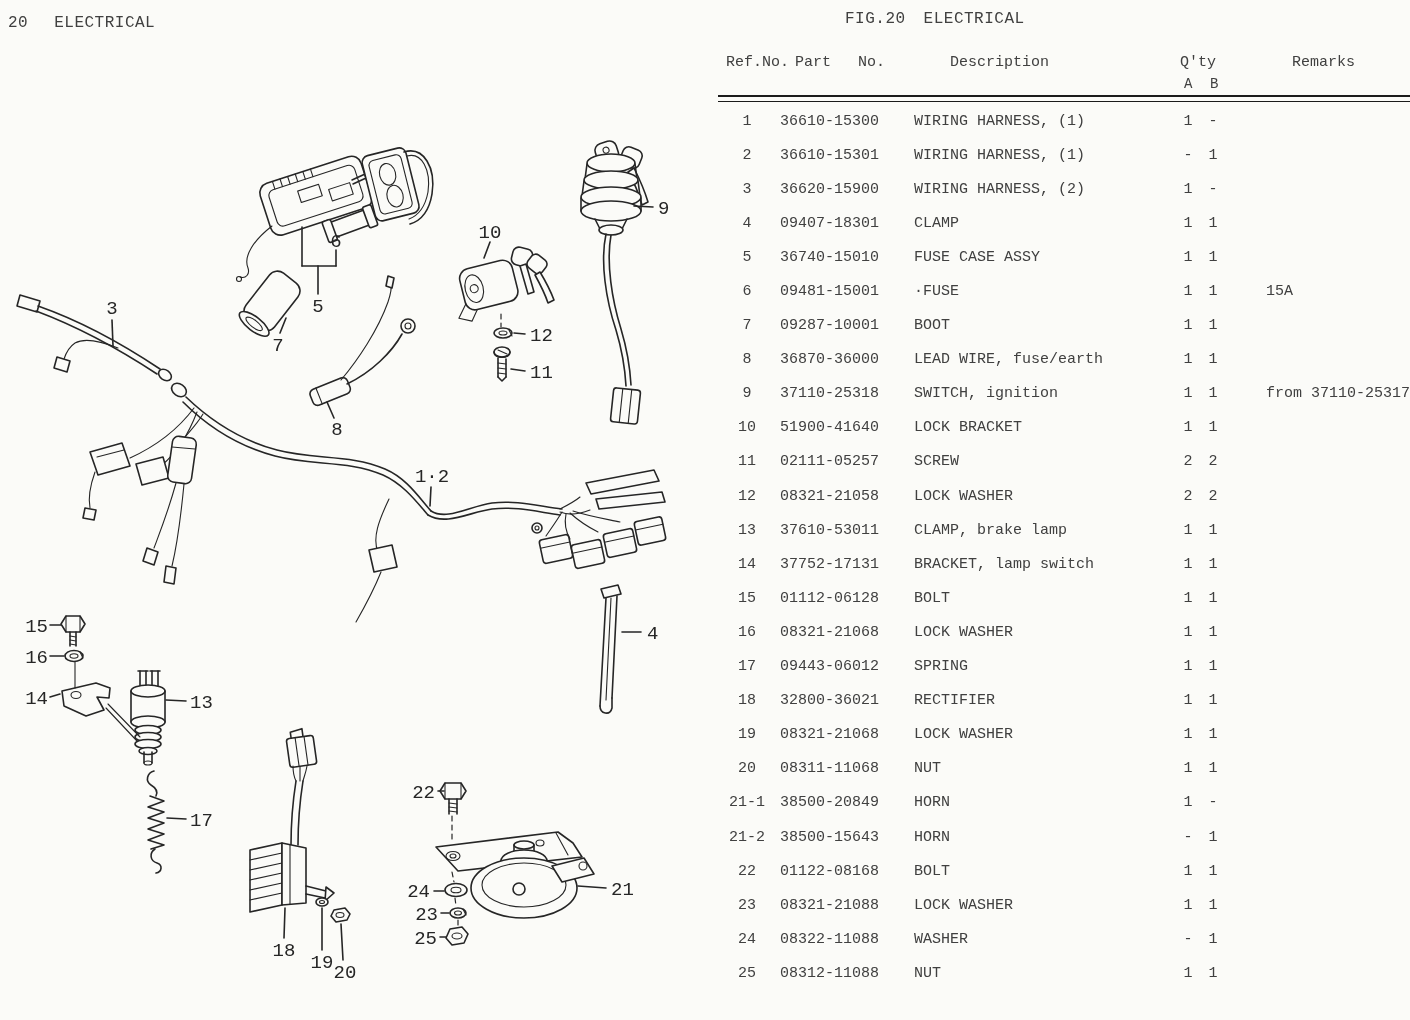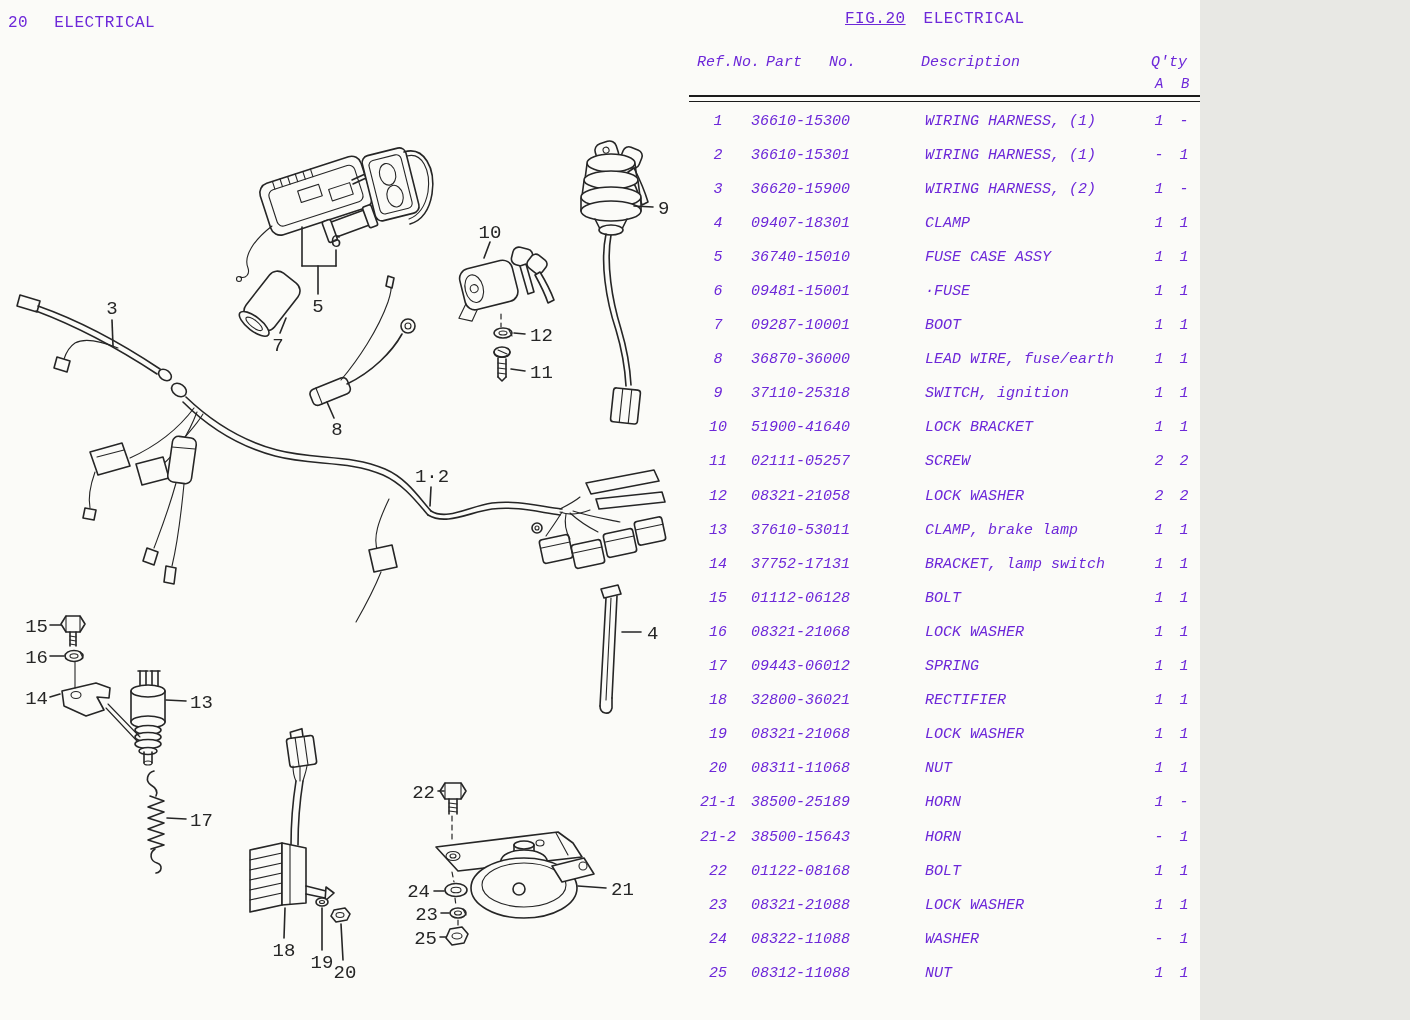--- a/index.html
+++ b/index.html
@@ -1,39 +1,39 @@
 <!DOCTYPE html>
 <html><head>
 <meta charset="utf-8">
 <style>
   html,body { margin:0; padding:0; background:#e8e8e4; }
-  .page { position:relative; width:1200px; height:1020px; background:#fbfbf8;
-          color:#6d28d9; font-family:"Liberation Mono", monospace; overflow:hidden; }
+  .page { position:relative; width:1410px; height:1020px; background:#fbfbf8;
+          color:#404040; font-family:"Liberation Mono", monospace; overflow:hidden; }
 
   
   .corner { position:absolute; top:14px; left:8px; font-size:16px; letter-spacing:.5px; }
   .corner .num { margin-right:26px; }
   .figtitle { position:absolute; top:10px; left:845px; font-size:16px; letter-spacing:.5px; }
-  .figtitle .fig { margin-right:18px;text-decoration:underline; }
+  .figtitle .fig { margin-right:18px; }
 
   
-  .tablewrap { position:absolute; left:689px; top:40px; width:692px; height:975px; font-size:15px;font-style:italic; }
+  .tablewrap { position:absolute; left:718px; top:40px; width:692px; height:975px; font-size:15px; }
   .th { position:absolute; top:14px; white-space:pre; }
   .th-ref { left:8px; } .th-part { left:77px; } .th-no { left:140px; }
   .th-desc { left:232px; } .th-qty { left:462px; } .th-rem { left:574px; }
   .subth { position:absolute; top:36px; font-size:14px; }
   .subth-a { left:466px; } .subth-b { left:492px; }
   .rule { position:absolute; top:55px; left:0; right:0; height:4px;
           border-top:2px solid #1b1b1b; border-bottom:1.6px solid #1b1b1b; }
   .rows { position:absolute; top:64px; left:0; right:0; }
   .trow { display:grid; grid-template-columns:58px 130px 270px 24px 26px 1fr;
           height:34.1px; align-items:center; }
   .c-ref { text-align:center; }
   .c-part { padding-left:4px; }
-  .c-desc { padding-left:8px; white-space:pre;margin-left:40px; }
+  .c-desc { padding-left:8px; white-space:pre; }
   .c-qa,.c-qb { text-align:center; }
   .c-rem { padding-left:40px; white-space:pre; }
 
   
   .d { position:absolute; left:0; top:0; }
   .d path,.d line,.d rect,.d ellipse,.d circle,.d polygon {
       stroke:#262626; stroke-width:1.6; fill:none; stroke-linecap:round; stroke-linejoin:round; }
   .d .fw { fill:#fbfbf8; }
   .d .thin { stroke-width:1.1; }
   .d .lead { stroke-width:1.25; }
@@ -610,21 +610,21 @@
     <span class="c-ref">20</span>
     <span class="c-part">08311-11068</span>
     <span class="c-desc">NUT</span>
     <span class="c-qa">1</span>
     <span class="c-qb">1</span>
     <span class="c-rem"></span>
   </div>
 
   <div class="trow">
     <span class="c-ref">21-1</span>
-    <span class="c-part">38500-25189</span>
+    <span class="c-part">38500-20849</span>
     <span class="c-desc">HORN</span>
     <span class="c-qa">1</span>
     <span class="c-qb">-</span>
     <span class="c-rem"></span>
   </div>
 
   <div class="trow">
     <span class="c-ref">21-2</span>
     <span class="c-part">38500-15643</span>
     <span class="c-desc">HORN</span>

